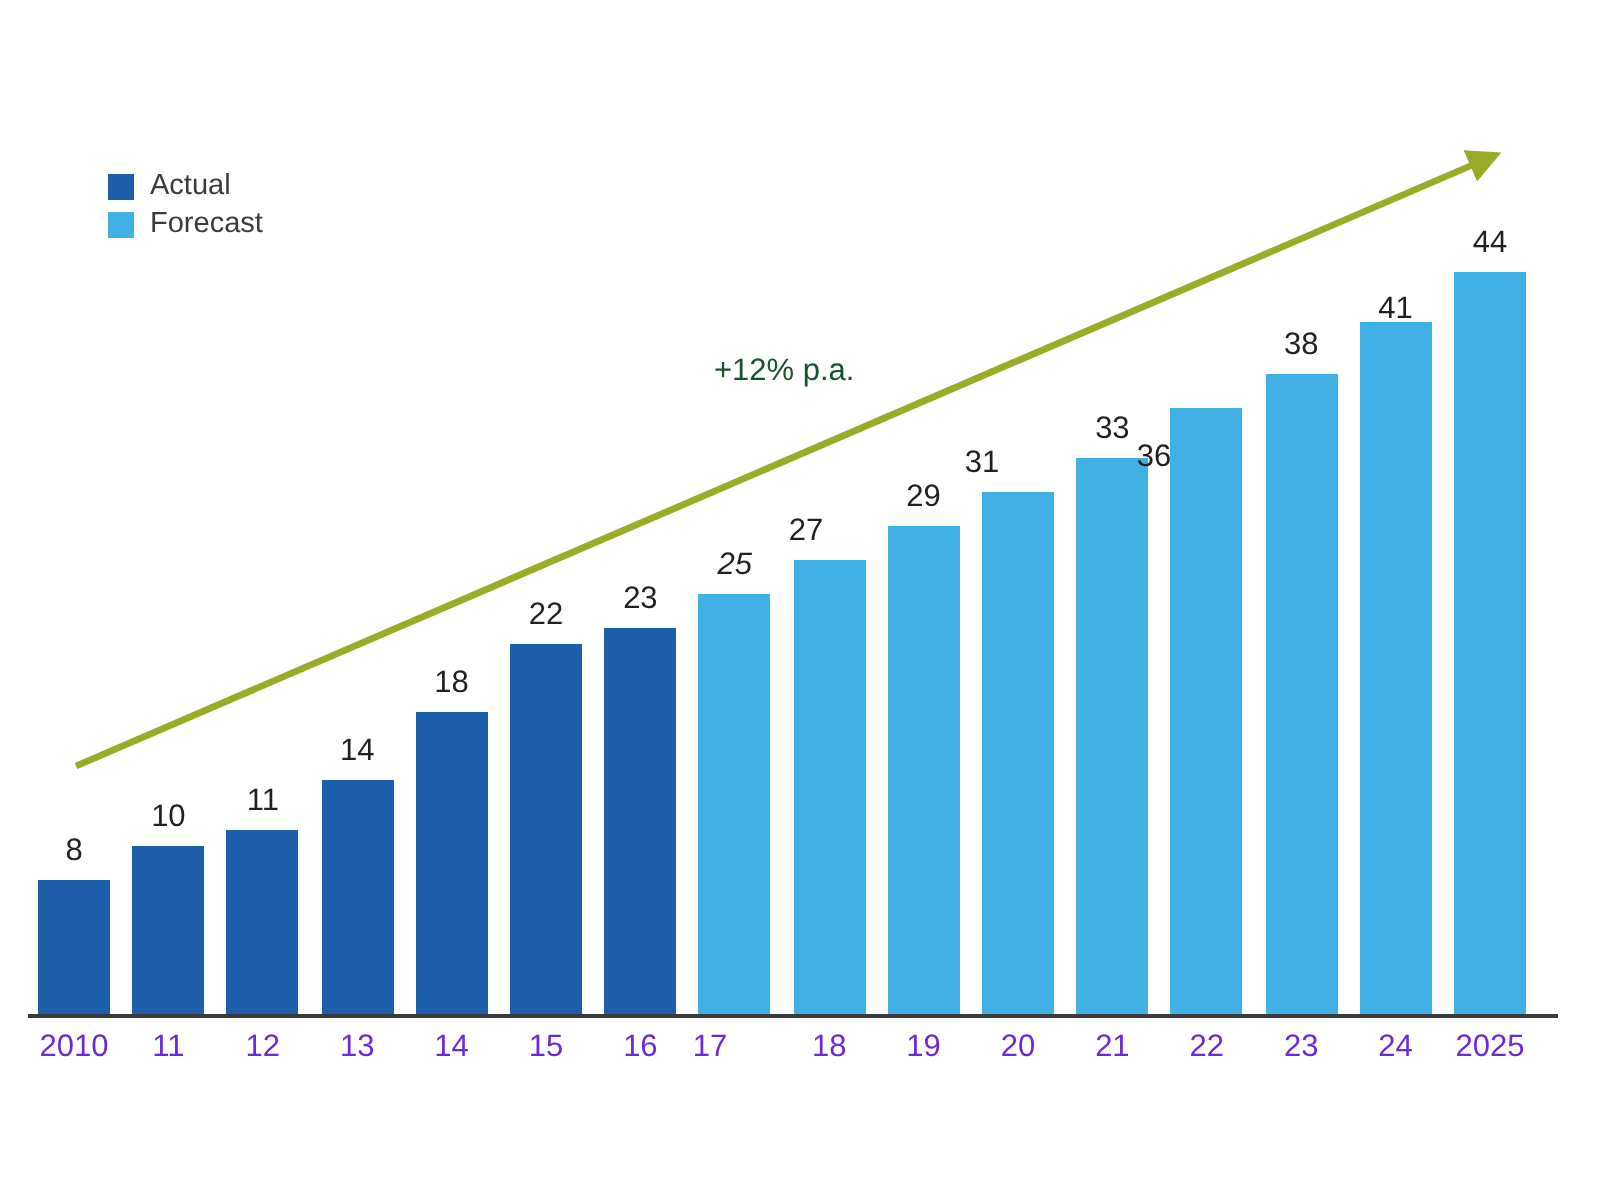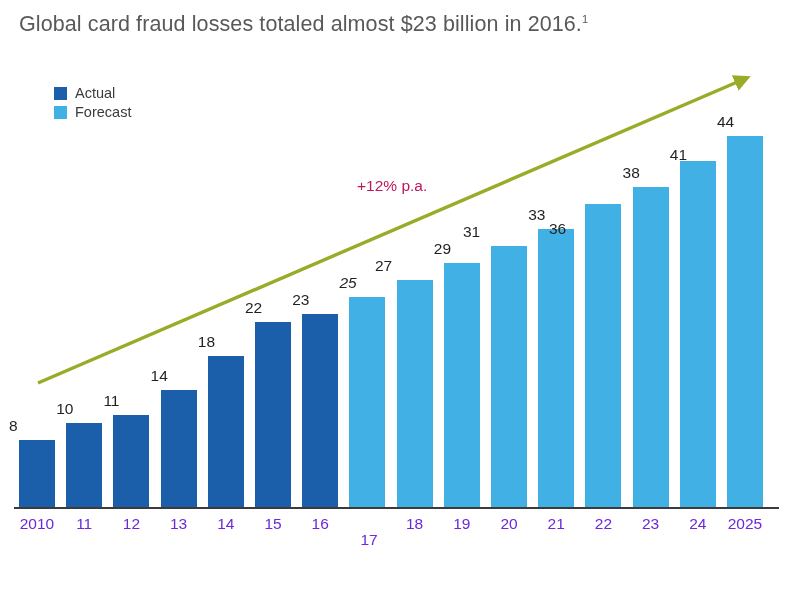--- a/index.html
+++ b/index.html
@@ -70,20 +70,21 @@
     top: 0;
     width: 800px;
     height: 600px;
   }
   .bar {
     position: absolute;
     bottom: 92px; 
   }
   .bar-value {
     position: absolute;
+    text-align: center;
     font-size: 15.5px;
     color: #231f20;
     white-space: nowrap;
   }
   .x-tick {
     position: absolute;
     top: 515px;
     text-align: center;
     font-size: 15.5px;
     color: #6d28d9;
@@ -105,32 +106,29 @@
     top: 0;
     width: 800px;
     height: 600px;
     pointer-events: none;
   }
   #trend-note {
     position: absolute;
     left: 357px;
     top: 177px;
     font-size: 15.5px;
-    color: #be185d;
+    color: #14532d;
     white-space: nowrap;
   }
 </style>
 </head>
 <body>
 
 <div id="stage">
 
-  <div id="chart-title">
-    <span>Global card fraud losses totaled almost $23 billion in 2016.</span><span class="sup">1</span>
-  </div>
 
   <div id="legend">
     <div class="legend-row">
       <span class="legend-swatch" style="background:#1b5faa"></span>
       <span class="legend-label">Actual</span>
     </div>
     <div class="legend-row">
       <span class="legend-swatch" style="background:#41b0e4"></span>
       <span class="legend-label">Forecast</span>
     </div>
@@ -153,21 +151,21 @@
       <div class="bar-value" style="left: 197.8px; width: 56px; top: 332.818px;">18</div>
       <div class="x-tick" style="left: 195.8px; width: 60px;">14</div>
       <div class="bar" style="left: 255px; width: 36px; height: 186px; background: rgb(27, 95, 170);"></div>
       <div class="bar-value" style="left: 245px; width: 56px; top: 299px;">22</div>
       <div class="x-tick" style="left: 243px; width: 60px;">15</div>
       <div class="bar" style="left: 302.2px; width: 36px; height: 194.455px; background: rgb(27, 95, 170);"></div>
       <div class="bar-value" style="left: 292.2px; width: 56px; top: 290.545px;">23</div>
       <div class="x-tick" style="left: 290.2px; width: 60px;">16</div>
       <div class="bar" style="left: 349.4px; width: 36px; height: 211.364px; background: rgb(65, 176, 228);"></div>
       <div class="bar-value" style="left: 339.4px; width: 56px; top: 273.636px; font-style: italic;">25</div>
-      <div class="x-tick" style="left: 339px; width: 60px; margin-top: 16px;">17</div>
+      <div class="x-tick" style="left: 325px; width: 60px;">17</div>
       <div class="bar" style="left: 396.6px; width: 36px; height: 228.273px; background: rgb(65, 176, 228);"></div>
       <div class="bar-value" style="left: 375px; width: 56px; top: 256.727px;">27</div>
       <div class="x-tick" style="left: 384.6px; width: 60px;">18</div>
       <div class="bar" style="left: 443.8px; width: 36px; height: 245.182px; background: rgb(65, 176, 228);"></div>
       <div class="bar-value" style="left: 433.8px; width: 56px; top: 239.818px;">29</div>
       <div class="x-tick" style="left: 431.8px; width: 60px;">19</div>
       <div class="bar" style="left: 491px; width: 36px; height: 262.091px; background: rgb(65, 176, 228);"></div>
       <div class="bar-value" style="left: 463px; width: 56px; top: 222.909px;">31</div>
       <div class="x-tick" style="left: 479px; width: 60px;">20</div>
       <div class="bar" style="left: 538.2px; width: 36px; height: 279px; background: rgb(65, 176, 228);"></div>

